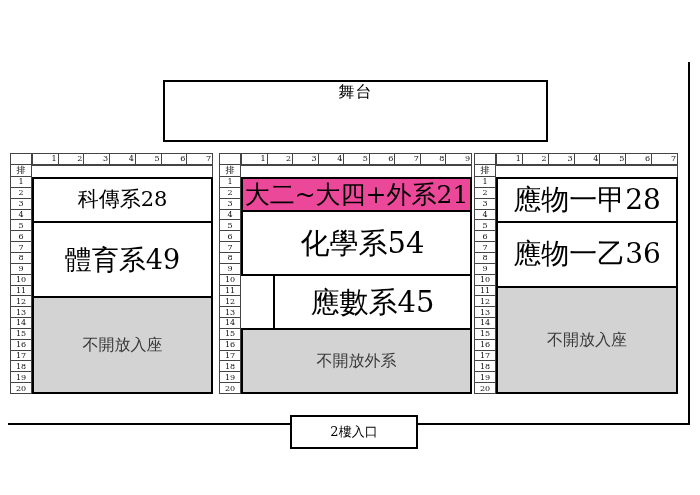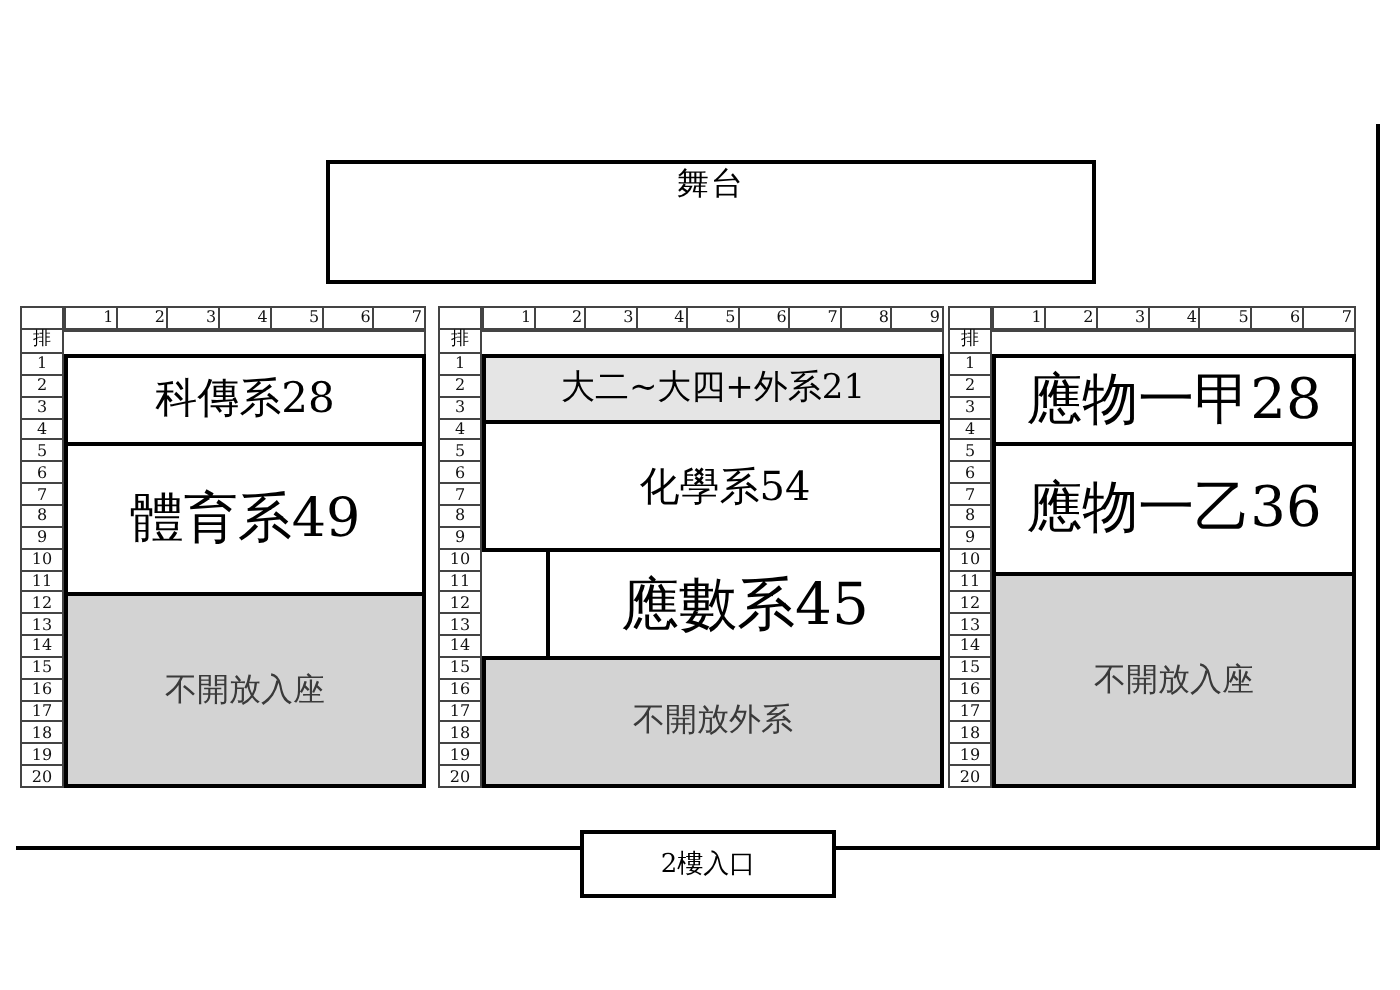--- a/index.html
+++ b/index.html
@@ -168,22 +168,22 @@
               <div class="row-cell">16</div>
               <div class="row-cell">17</div>
               <div class="row-cell">18</div>
               <div class="row-cell">19</div>
               <div class="row-cell">20</div>
             </div>
           </div>
           <div class="seats">
             <div class="strip"></div>
             <div class="blocks">
-              <div class="block" style="flex: 3 1 0px; font-size: 17px; background: #e5e5e5;">大二~大四+外系21</div>
-              <div class="block" style="flex: 6 1 0px; font-size: 20px; background: rgb(255, 255, 255); padding-left: 12px;">化學系54</div>
+              <div class="block" style="flex: 3 1 0px; font-size: 25px; background: #ec4899;">大二~大四+外系21</div>
+              <div class="block" style="flex: 6 1 0px; font-size: 29px; background: rgb(255, 255, 255); padding-left: 12px;">化學系54</div>
               <div class="block" style="flex: 5 1 0px; font-size: 29px; background: rgb(255, 255, 255); margin-left: 32px;">應數系45</div>
               <div class="block blocked" style="flex: 6 1 0px; font-size: 16px; background: rgb(211, 211, 211); font-family: Liberation Serif, serif;">不開放外系</div>
             </div>
           </div>
         </div>
       </div>
       <div class="section section-right">
         <div class="header-row">
           <div class="corner-cell"></div>
           <div class="col-numbers" style="grid-template-columns: repeat(7, 1fr);">

